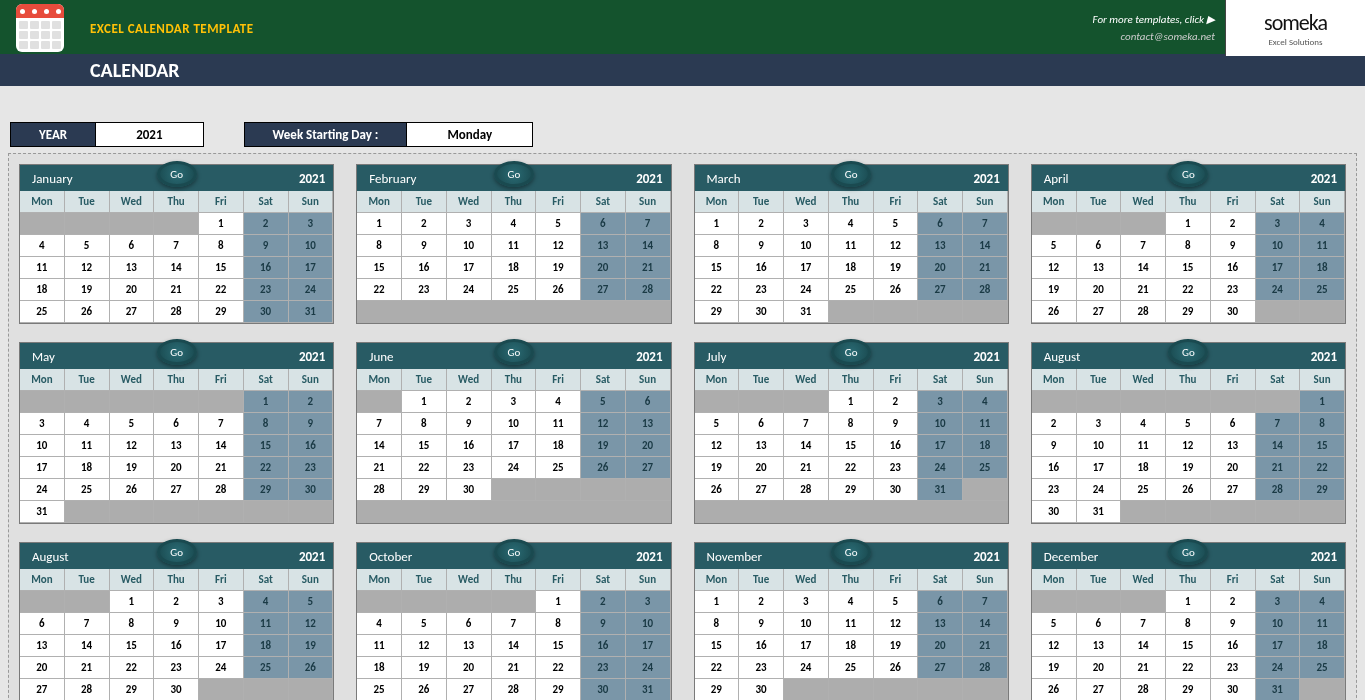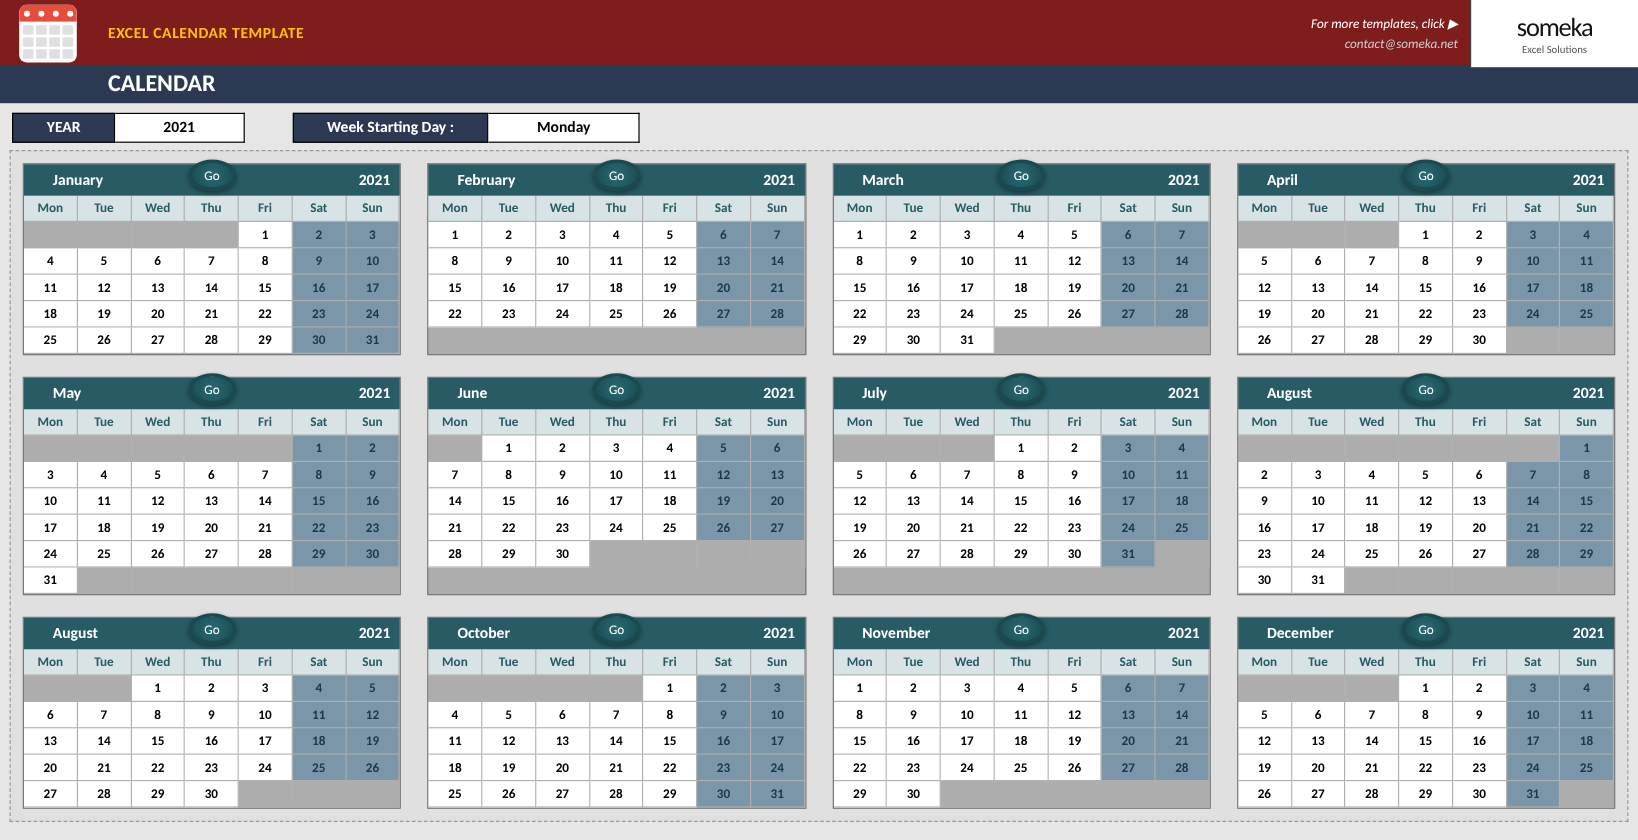--- a/index.html
+++ b/index.html
@@ -1,41 +1,41 @@
 <!DOCTYPE html>
 <html><head>
 <meta charset="utf-8">
 <style>
 * { box-sizing: border-box; margin: 0; padding: 0; }
 body { font-family: Calibri, Arial, sans-serif; background: #e6e6e6; font-size: 12px; }
-.header-bar { background: #7f1d1d; height: 56px; display: flex; align-items: stretch; }
+.header-bar { background: #14532d; height: 56px; display: flex; align-items: stretch; }
 .logo-box { width: 80px; display: flex; align-items: center; justify-content: center; padding: 6px; }
 .cal-icon { width: 48px; height: 48px; background: #fff; border-radius: 6px; position: relative; overflow: hidden; display:flex;flex-direction:column; }
 .cal-icon-top{height:14px;background:#e74c3c;display:flex;justify-content:space-around;align-items:center;}
 .cal-icon-top span{width:5px;height:5px;background:#fff;border-radius:50%;}
 .cal-icon-body{flex:1;display:grid;grid-template-columns:repeat(4,1fr);grid-template-rows:repeat(3,1fr);gap:2px;padding:3px;}
 .cal-icon-body span{background:#e0e0e0;border-radius:1px;}
 .title-area { flex: 1; display: flex; flex-direction: column; justify-content: center; padding-left: 10px; }
 .template-title { color: #ffc107; font-size: 13px; font-weight: bold; letter-spacing: 0.5px; }
 .sub-header { background: #2b3a52; color: #fff; font-size: 20px; font-weight: bold; padding: 4px 0 4px 90px; margin-top:-2px;}
 .link-area { color: #fff; font-size: 11px; text-align: right; padding: 8px 10px; display:flex;flex-direction:column;justify-content:center;gap:4px;}
 .link-area .tpl{font-style:italic;}
 .link-area .ct{font-style:italic;color:#ccc;}
 .brand-box { background: #fff; width: 140px; display: flex; flex-direction:column; align-items:center; justify-content:center; border-left:1px solid #444;}
 .brand-box .bn{font-size:22px;font-weight:normal;letter-spacing:-1px;color:#111;}
 .brand-box .bt{font-size:9px;color:#555;}
 .controls { display: flex; gap: 40px; padding: 8px 10px 6px; align-items: center; }
-.ctrl-group { display: flex; align-items: center; }
+.ctrl-group { display: flex; align-items: center; margin-top: 28px; }
 .ctrl-label { background: #2b3a52; color: #fff; font-weight: bold; padding: 4px 28px; border: 1px solid #000; font-size:13px;}
 .ctrl-value { background: #fff; border: 1px solid #000; padding: 4px 40px; font-weight: bold; font-size:13px;border-left:none;}
 .cal-wrap { border: 1px dashed #999; margin: 0 8px 8px; padding: 10px; background: #e0e0e0;}
 .cal-grid { display: grid; grid-template-columns: repeat(4, 1fr); gap: 18px 22px; }
 .month { border: 1px solid #7a7a7a; background: #adadad; }
 .m-head { background: #285b64; color: #fff; display: flex; align-items: center; height: 26px; position: relative; }
-.m-name { font-weight: bold; font-size: 13px; padding-left: 24px; flex:1;}
+.m-name { font-weight: normal; font-size: 13px; padding-left: 12px; flex:1;}
 .m-year { font-weight: bold; font-size: 13px; padding-right: 8px; }
 .go-btn { position: absolute; left: 50%; transform: translateX(-50%); top: -4px; background: radial-gradient(circle,#2a6b74,#1a4a50); color: #fff; font-weight: normal; font-size: 11px; width: 40px; height: 26px; border-radius: 50%; display:flex;align-items:center;justify-content:center; border:3px solid #1a4a50; box-shadow:0 2px 4px rgba(0,0,0,0.4);cursor:pointer;}
 .dow-row { display: grid; grid-template-columns: repeat(7, 1fr); background: #d8e3e5; }
 .dow { text-align: center; color: #285b64; font-weight: bold; font-size: 11px; padding: 4px 0; border-right: 1px solid #b0b0b0; border-bottom:1px solid #b0b0b0;}
 .days { display: grid; grid-template-columns: repeat(7, 1fr); }
 .day { height: 22px; background: #fff; display: flex; align-items: center; justify-content: center; font-weight: bold; font-size: 11px; border-right: 1px solid #b0b0b0; border-bottom: 1px solid #b0b0b0; color:#000;}
 .day.empty { background: #adadad; }
 .day.wk { background: #7a96a8; color: #1a3a45; }
 </style>
 </head>

